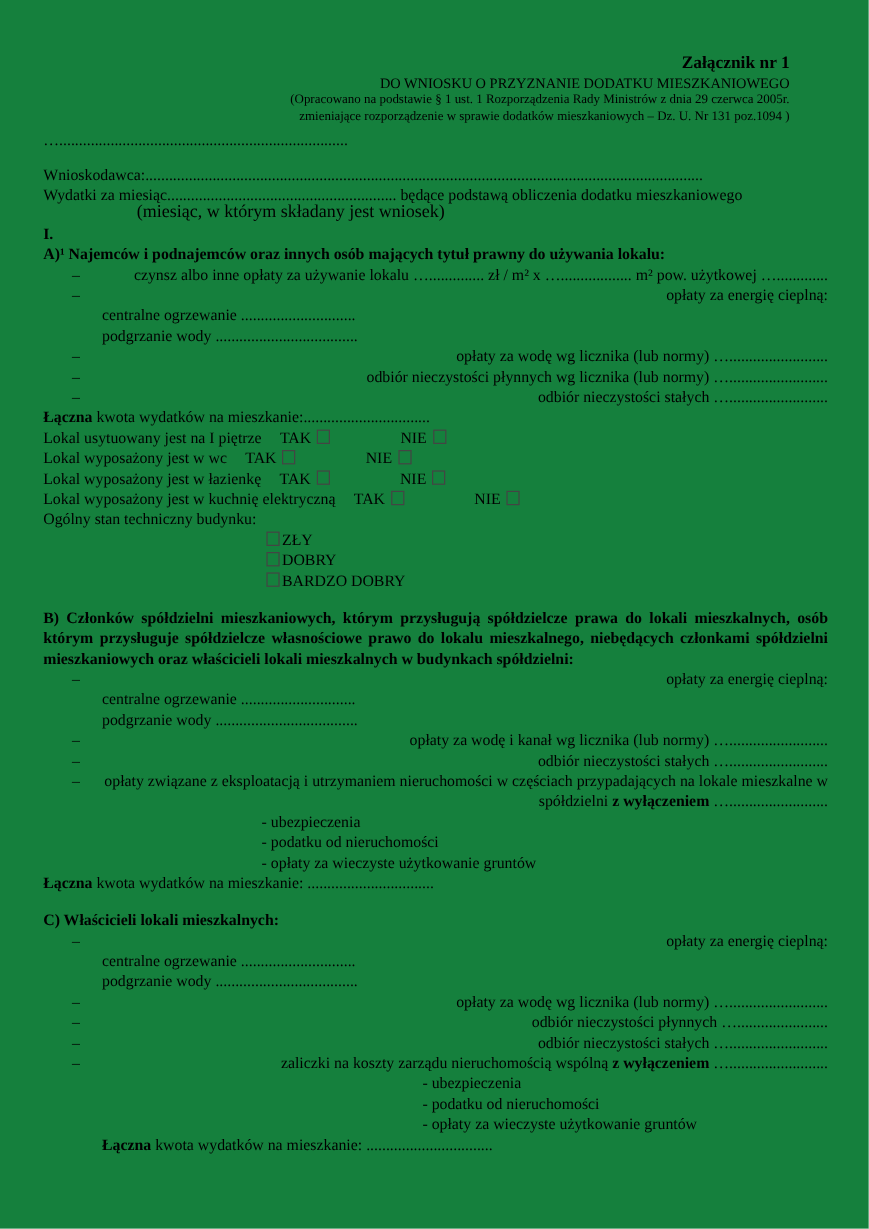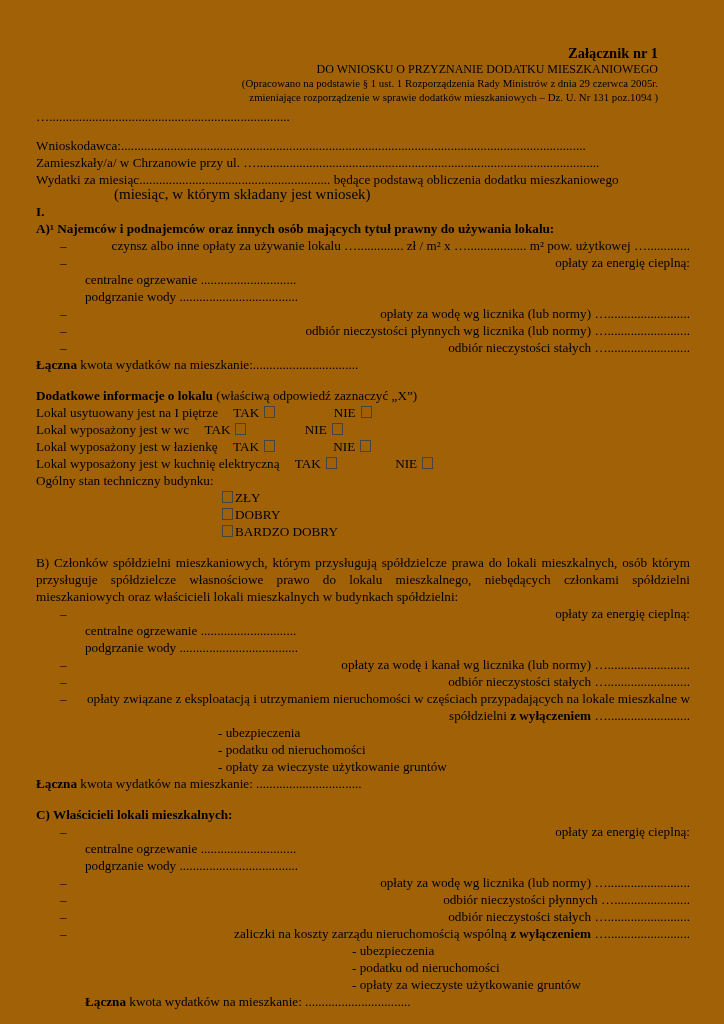--- a/index.html
+++ b/index.html
@@ -1,20 +1,20 @@
 <!DOCTYPE html>
 <html><head>
 <meta charset="utf-8">
 <style>
   html, body { margin: 0; padding: 0; background: #ffffff; }
   body { width: 724px; height: 1024px; }
   .page {
     width: 724px; height: 1024px; box-sizing: border-box;
     padding: 44px 34px 0 36px;
-    background: #a16207; color: #000;
+    background: #15803d; color: #000;
     font-family: "Liberation Serif", serif;
     font-size: 13.2px; line-height: 17px;
     overflow: hidden;
   }
   .b { font-weight: bold; }
   .nowrap { white-space: nowrap; overflow: hidden; }
 
   
   .doc-header { text-align: right; margin-right: 32px; }
   .h-title { font-weight: bold; font-size: 14.5px; line-height: 18px; }
@@ -25,21 +25,21 @@
   .stamp { margin-top: 4px; }
   .stamp-caption { font-size: 10.8px; line-height: 13px; }
 
   
   .intro { margin-top: 12px; }
   .expenses-note { font-size: 15px; line-height: 12px; margin-left: 78px; }
 
   
   .section-i-label { font-weight: bold; }
   .sec-heading { font-weight: bold; }
-  .sec-b-heading { font-weight: normal; text-align: justify; }
+  .sec-b-heading { font-weight: bold; text-align: justify; }
   .mt { margin-top: 14px; }
 
   
   .li { display: flex; padding-left: 24px; }
   .li .dash { flex: 0 0 25px; width: 25px; }
   .li .li-text { flex: 1; text-align: right; }
   .sub-line { padding-left: 49px; }
 
   
   .total-c { margin-left: 49px; }
@@ -70,21 +70,20 @@
     <div class="h-note">(Opracowano na podstawie § 1 ust. 1 Rozporządzenia Rady Ministrów z dnia 29 czerwca 2005r.</div>
     <div class="h-note">zmieniające rozporządzenie w sprawie dodatków mieszkaniowych – Dz. U. Nr 131 poz.1094 )</div>
   </div>
 
   <div class="stamp">
     <div class="nowrap">….........................................................................</div>
   </div>
 
   <div class="intro">
     <div class="nowrap">Wnioskodawca:.............................................................................................................................................</div>
-    <div class="nowrap">Zamieszkały/a/ w Chrzanowie przy ul. …........................................................................................................</div>
     <div class="nowrap">Wydatki za miesiąc.......................................................... będące podstawą obliczenia dodatku mieszkaniowego</div>
     <div class="expenses-note">(miesiąc, w którym składany jest wniosek)</div>
   </div>
 
   <div class="section-i-label" style="margin-top:3px;">I.</div>
   <div class="sec-heading">A)¹ Najemców i podnajemców oraz innych osób mających tytuł prawny do używania lokalu:</div>
 
   <div class="li">
     <span class="dash">–</span>
     <span class="li-text nowrap">czynsz albo inne opłaty za używanie lokalu ….............. zł / m² x ….................. m² pow. użytkowej ….............</span>
@@ -104,23 +103,20 @@
     <span class="li-text">odbiór nieczystości płynnych wg licznika (lub normy) ….........................</span>
   </div>
   <div class="li">
     <span class="dash">–</span>
     <span class="li-text">odbiór nieczystości stałych ….........................</span>
   </div>
   <div>
     <span class="b">Łączna</span><span> kwota wydatków na mieszkanie:................................</span>
   </div>
 
-  <div class="mt">
-    <span class="b">Dodatkowe informacje o lokalu</span><span> (właściwą odpowiedź zaznaczyć „X”)</span>
-  </div>
 
   <div class="q-line">
     <span>Lokal usytuowany jest na I piętrze</span>
     <span class="q-tak">TAK</span><span class="cbox"></span>
     <span class="q-nie">NIE</span><span class="cbox"></span>
   </div>
   <div class="q-line">
     <span>Lokal wyposażony jest w wc</span>
     <span class="q-tak">TAK</span><span class="cbox"></span>
     <span class="q-nie">NIE</span><span class="cbox"></span>

